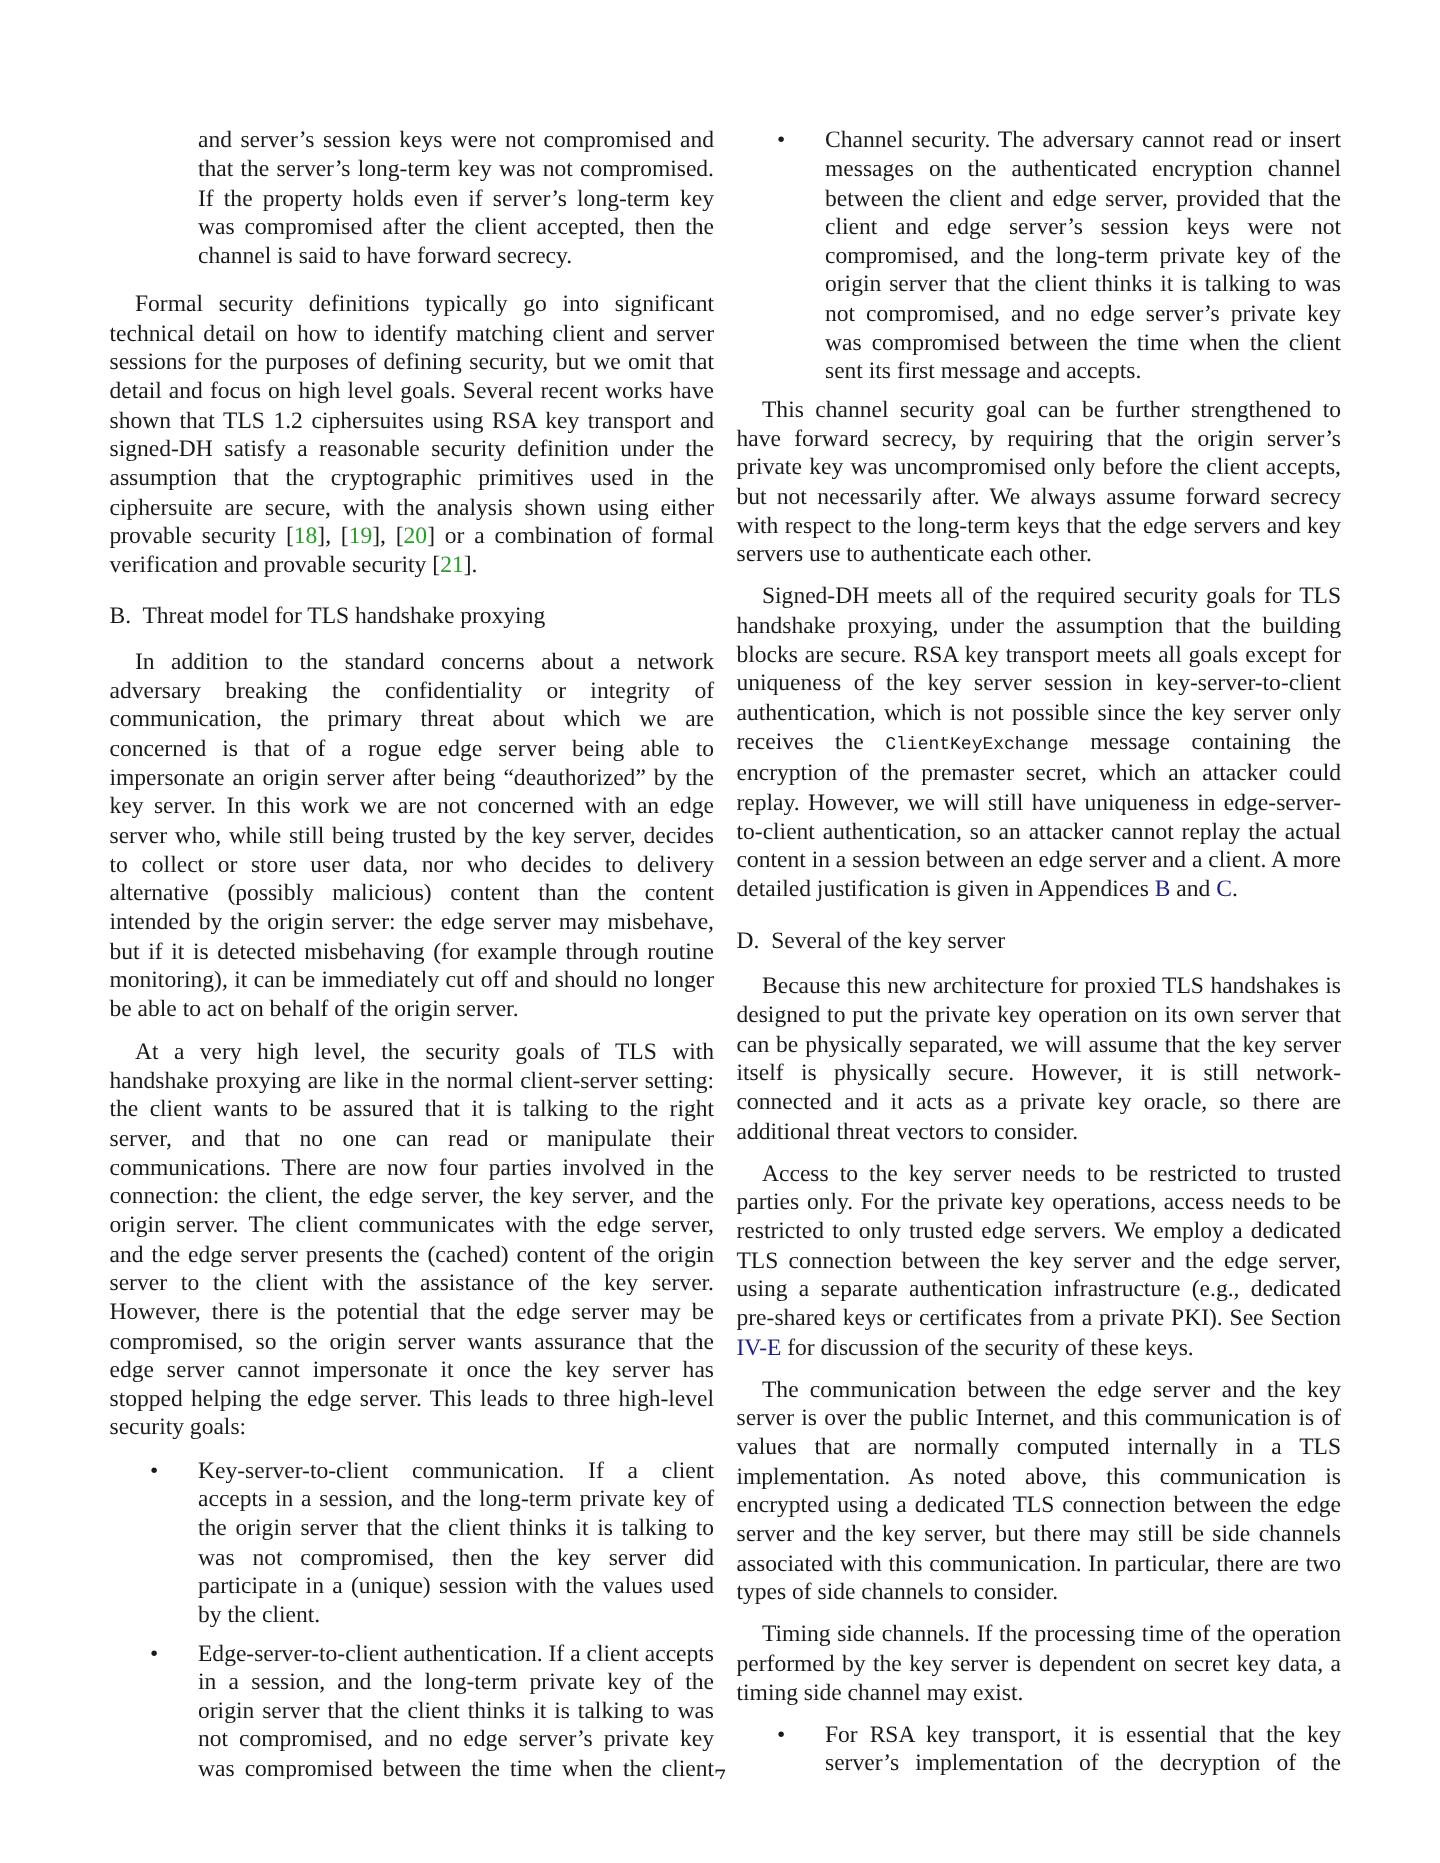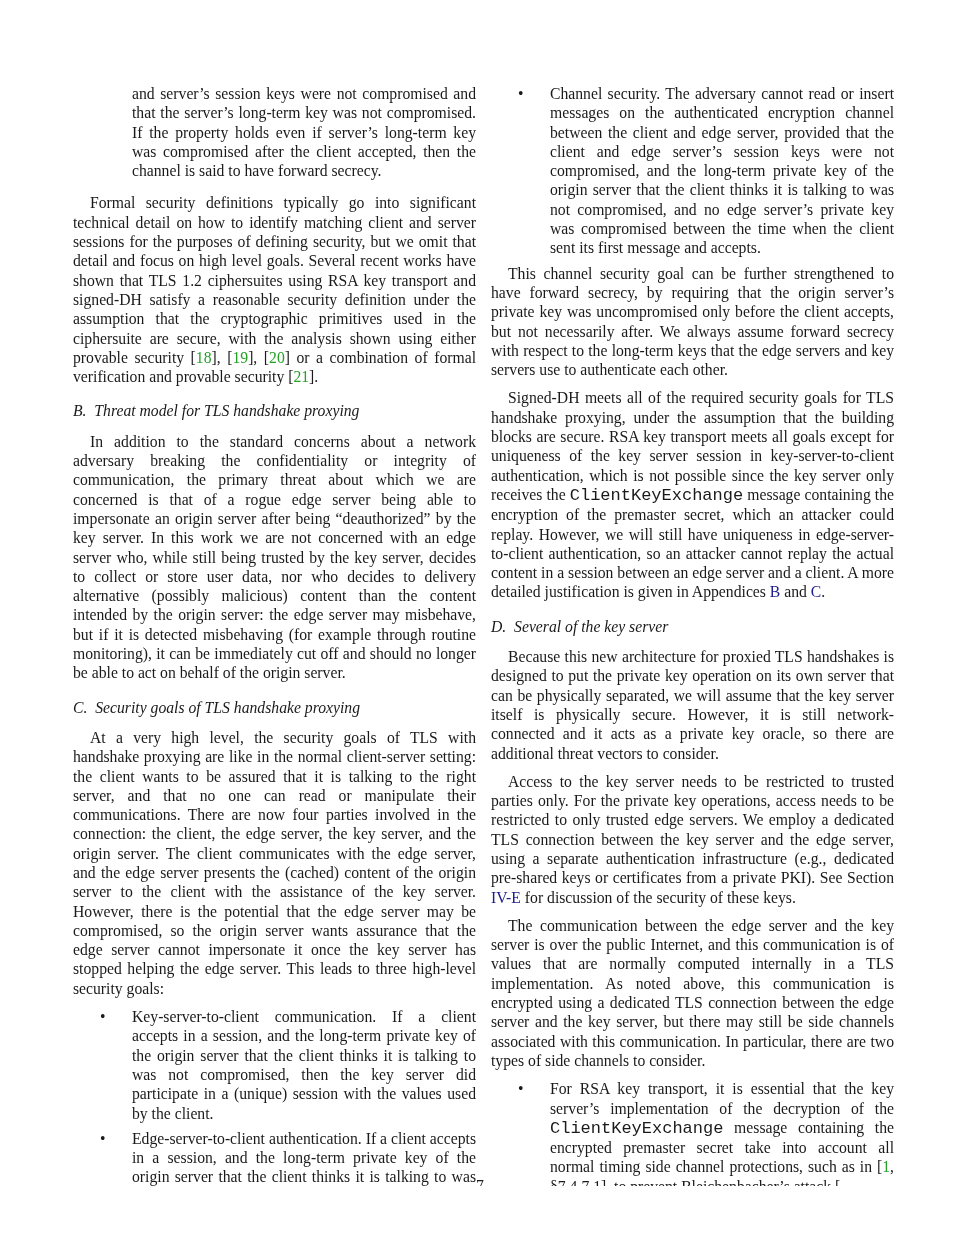--- a/index.html
+++ b/index.html
@@ -18,33 +18,32 @@
     position: absolute;
     top: 84px;
     width: 403px;
     text-align: justify;
   }
   .col-left  { left: 73px; }
   .col-right { left: 491px; }
   p.para { margin: 0 0 9px 0; text-indent: 17px; }
   .cont { margin: 0 0 13px 59px; }
   .sec {
-    font-style: italic;
     font-weight: normal;
     font-size: 15.7px;
     margin: 15px 0 11px 0;
     text-align: left;
     text-indent: 0;
     white-space: pre-wrap;
   }
   .bullet { display: flex; margin: 0 0 6px 0; }
   .marker { flex: none; width: 32px; padding-left: 27px; }
   .btext { flex: 1; }
   .it { }
-  .mono { font-family: "Liberation Mono", monospace; font-size: 17px; }
+  .mono { font-family: "Liberation Mono", monospace; font-size: 12px; }
   .cite { color: var(--citation, #23a123); cursor: pointer; }
   .ilink { color: var(--internal_link, #1d1d8f); cursor: pointer; }
   .page-number {
     position: absolute;
     left: 0;
     right: 0;
     top: 1176px;
     text-align: center;
   }
 </style>
@@ -56,21 +55,20 @@
   <div class="col col-left">
 
     <div class="cont"><span>and server’s session keys were not compromised and that the server’s long-term key was not compromised. If the property holds even if server’s long-term key was compromised after the client accepted, then the channel is said to have </span><span class="it">forward secrecy</span><span>.</span></div>
 
     <p class="para"><span>Formal security definitions typically go into significant technical detail on how to identify matching client and server sessions for the purposes of defining security, but we omit that detail and focus on high level goals. Several recent works have shown that TLS 1.2 ciphersuites using RSA key transport and signed-DH satisfy a reasonable security definition under the assumption that the cryptographic primitives used in the ciphersuite are secure, with the analysis shown using either provable security [</span><span class="cite">18</span><span>], [</span><span class="cite">19</span><span>], [</span><span class="cite">20</span><span>] or a combination of formal verification and provable security [</span><span class="cite">21</span><span>].</span></p>
 
     <h3 class="sec">B.  Threat model for TLS handshake proxying</h3>
 
     <p class="para">In addition to the standard concerns about a network adversary breaking the confidentiality or integrity of communication, the primary threat about which we are concerned is that of a rogue edge server being able to impersonate an origin server after being “deauthorized” by the key server. In this work we are not concerned with an edge server who, while still being trusted by the key server, decides to collect or store user data, nor who decides to delivery alternative (possibly malicious) content than the content intended by the origin server: the edge server may misbehave, but if it is detected misbehaving (for example through routine monitoring), it can be immediately cut off and should no longer be able to act on behalf of the origin server.</p>
 
-    <h3 class="sec">C.  Security goals of TLS handshake proxying</h3>
 
     <p class="para">At a very high level, the security goals of TLS with handshake proxying are like in the normal client-server setting: the client wants to be assured that it is talking to the right server, and that no one can read or manipulate their communications. There are now four parties involved in the connection: the client, the edge server, the key server, and the origin server. The client communicates with the edge server, and the edge server presents the (cached) content of the origin server to the client with the assistance of the key server. However, there is the potential that the edge server may be compromised, so the origin server wants assurance that the edge server cannot impersonate it once the key server has stopped helping the edge server. This leads to three high-level security goals:</p>
 
     <div class="bullet">
       <span class="marker">•</span>
       <div class="btext"><span class="it">Key-server-to-client communication</span><span>. If a client accepts in a session, and the long-term private key of the origin server that the client thinks it is talking to was not compromised, then the key server did participate in a (unique) session with the values used by the client.</span></div>
     </div>
 
     <div class="bullet">
       <span class="marker">•</span>
@@ -91,20 +89,21 @@
     <p class="para"><span>Signed-DH meets all of the required security goals for TLS handshake proxying, under the assumption that the building blocks are secure. RSA key transport meets all goals except for uniqueness of the key server session in key-server-to-client authentication, which is not possible since the key server only receives the </span><span class="mono">ClientKeyExchange</span><span> message containing the encryption of the premaster secret, which an attacker could replay. However, we will still have uniqueness in edge-server-to-client authentication, so an attacker cannot replay the actual content in a session between an edge server and a client. A more detailed justification is given in Appendices </span><span class="ilink">B</span><span> and </span><span class="ilink">C</span><span>.</span></p>
 
     <h3 class="sec">D.  Several of the key server</h3>
 
     <p class="para">Because this new architecture for proxied TLS handshakes is designed to put the private key operation on its own server that can be physically separated, we will assume that the key server itself is physically secure. However, it is still network-connected and it acts as a private key oracle, so there are additional threat vectors to consider.</p>
 
     <p class="para"><span>Access to the key server needs to be restricted to trusted parties only. For the private key operations, access needs to be restricted to only trusted edge servers. We employ a dedicated TLS connection between the key server and the edge server, using a separate authentication infrastructure (e.g., dedicated pre-shared keys or certificates from a private PKI). See Section </span><span class="ilink">IV-E</span><span> for discussion of the security of these keys.</span></p>
 
     <p class="para">The communication between the edge server and the key server is over the public Internet, and this communication is of values that are normally computed internally in a TLS implementation. As noted above, this communication is encrypted using a dedicated TLS connection between the edge server and the key server, but there may still be side channels associated with this communication. In particular, there are two types of side channels to consider.</p>
 
+    <p class="para"><span class="it">Timing side channels</span><span>. If the processing time of the operation performed by the key server is dependent on secret key data, a timing side channel may exist.</span></p>
 
     <div class="bullet">
       <span class="marker">•</span>
       <div class="btext"><span>For RSA key transport, it is essential that the key server’s implementation of the decryption of the </span><span class="mono">ClientKeyExchange</span><span> message containing the encrypted premaster secret take into account all normal timing side channel protections, such as in [</span><span class="cite">1</span><span>, §7.4.7.1], to prevent Bleichenbacher’s attack [</span></div>
     </div>
 
   </div>
 
   <div class="page-number">7</div>
 

